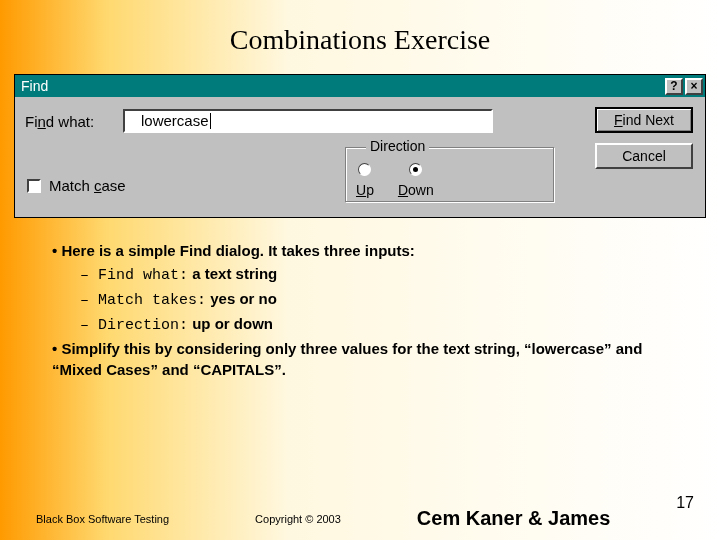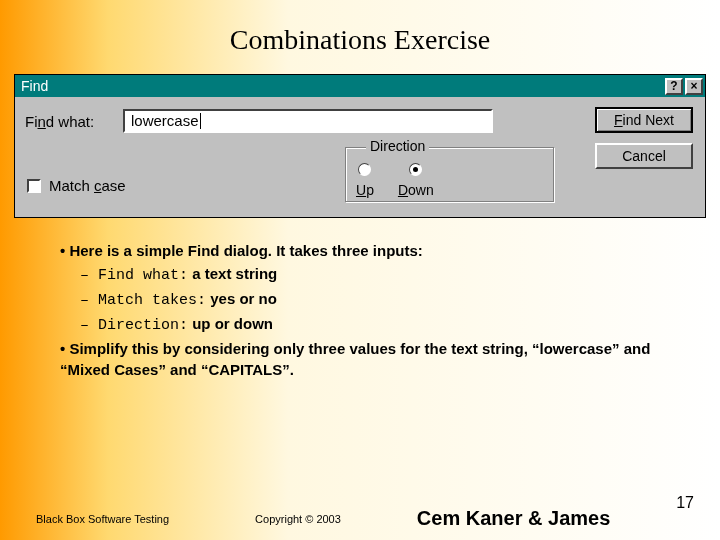--- a/index.html
+++ b/index.html
@@ -70,21 +70,21 @@
   }
   .label-fw .ul, .label-mc .ul, .dir-opt .ul, .btn .ul { text-decoration: underline; }
   .find-input {
     width: 370px;
     height: 24px;
     background: #fff;
     border-top: 2px solid #404040;
     border-left: 2px solid #404040;
     border-right: 2px solid #fff;
     border-bottom: 2px solid #fff;
-    padding: 0 6px;
+    padding: 0 16px;
     font-size: 15px;
     line-height: 20px;
     display: flex;
     align-items: center;
   }
   .caret {
     display: inline-block;
     border-right: 1px solid #000;
     height: 16px;
     margin-left: 1px;
@@ -160,21 +160,21 @@
     display: flex; align-items: center; justify-content: center;
   }
   .radio.sel::after {
     content: ""; width: 5px; height: 5px; background: #000; border-radius: 50%;
   }
   .notes {
     margin: 22px 40px 0 52px;
     font-size: 15px;
     line-height: 1.4;
   }
-  .notes .bullet { margin: 2px 8px; font-weight: bold; }
+  .notes .bullet { margin: 2px 0; font-weight: bold; }
   .sub { margin: 2px 0 2px 28px; font-family: "Courier New", monospace; font-size: 15px; }
   .sub .desc { font-family: Arial, sans-serif; font-weight: bold; }
   .sub .dash { font-family: "Courier New", monospace; }
   .sub .key { font-family: "Courier New", monospace; }
   .footer {
     position: absolute;
     bottom: 10px;
     left: 36px;
     right: 18px;
     display: flex;

